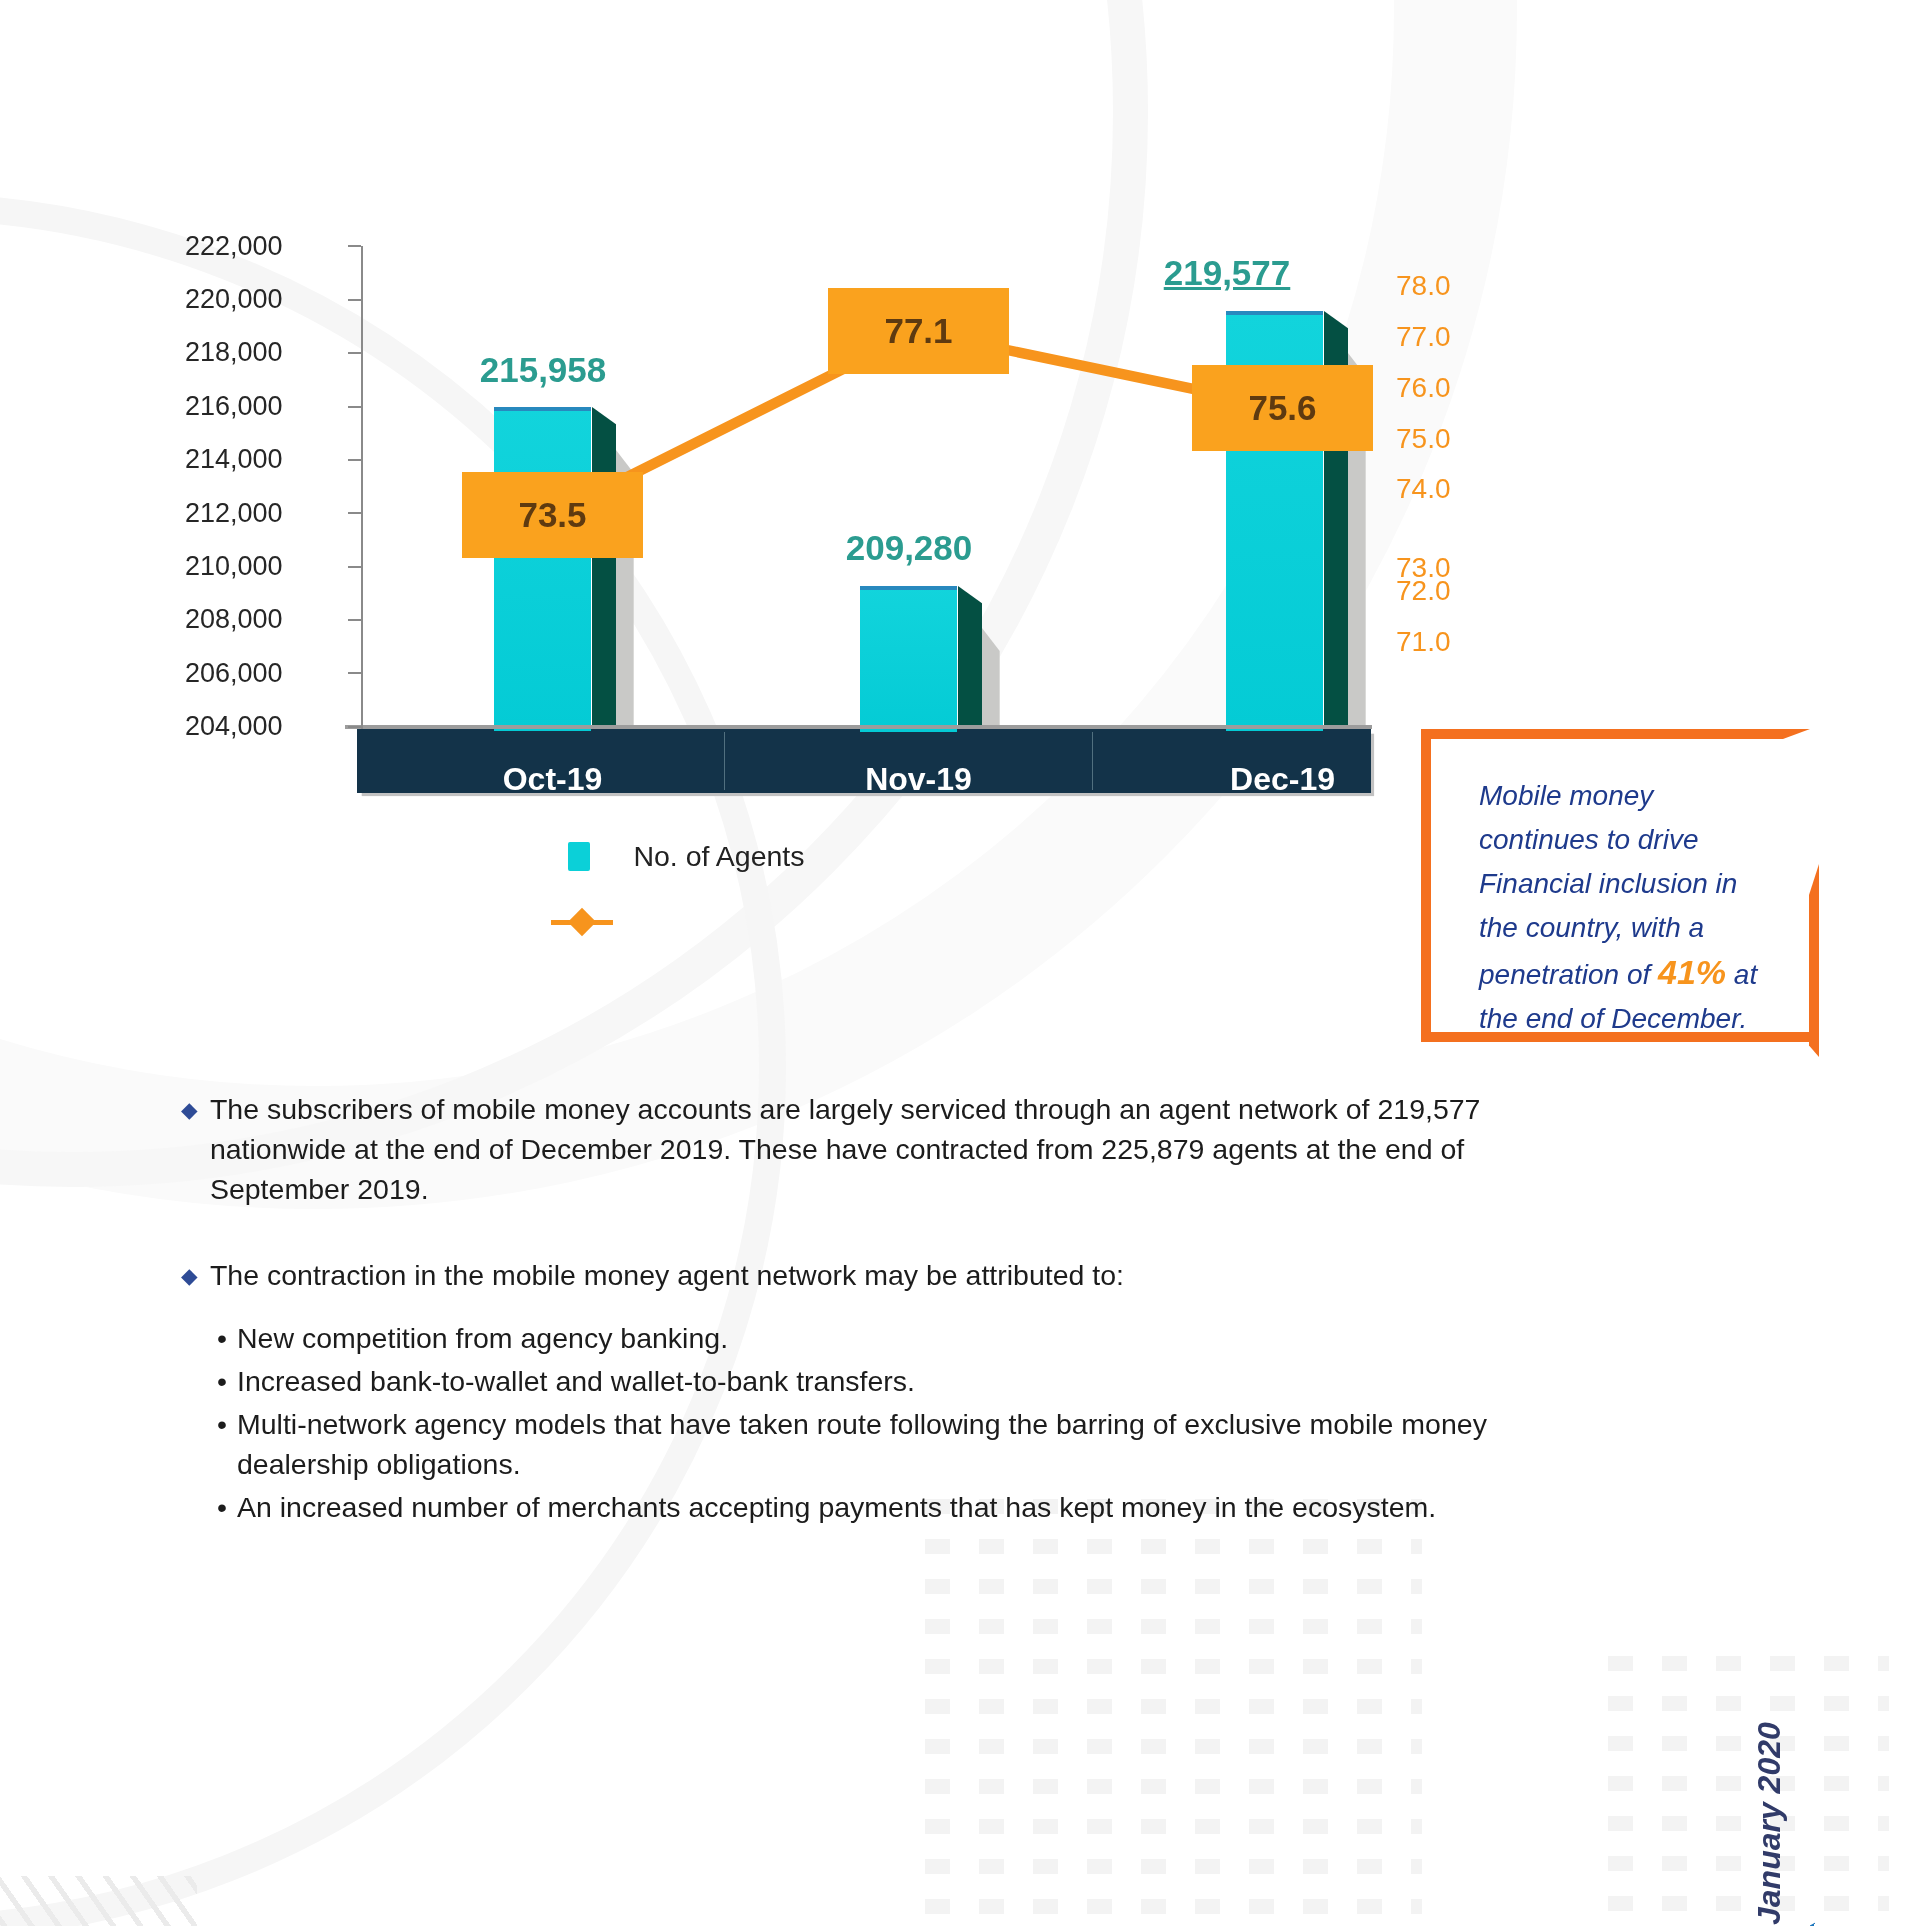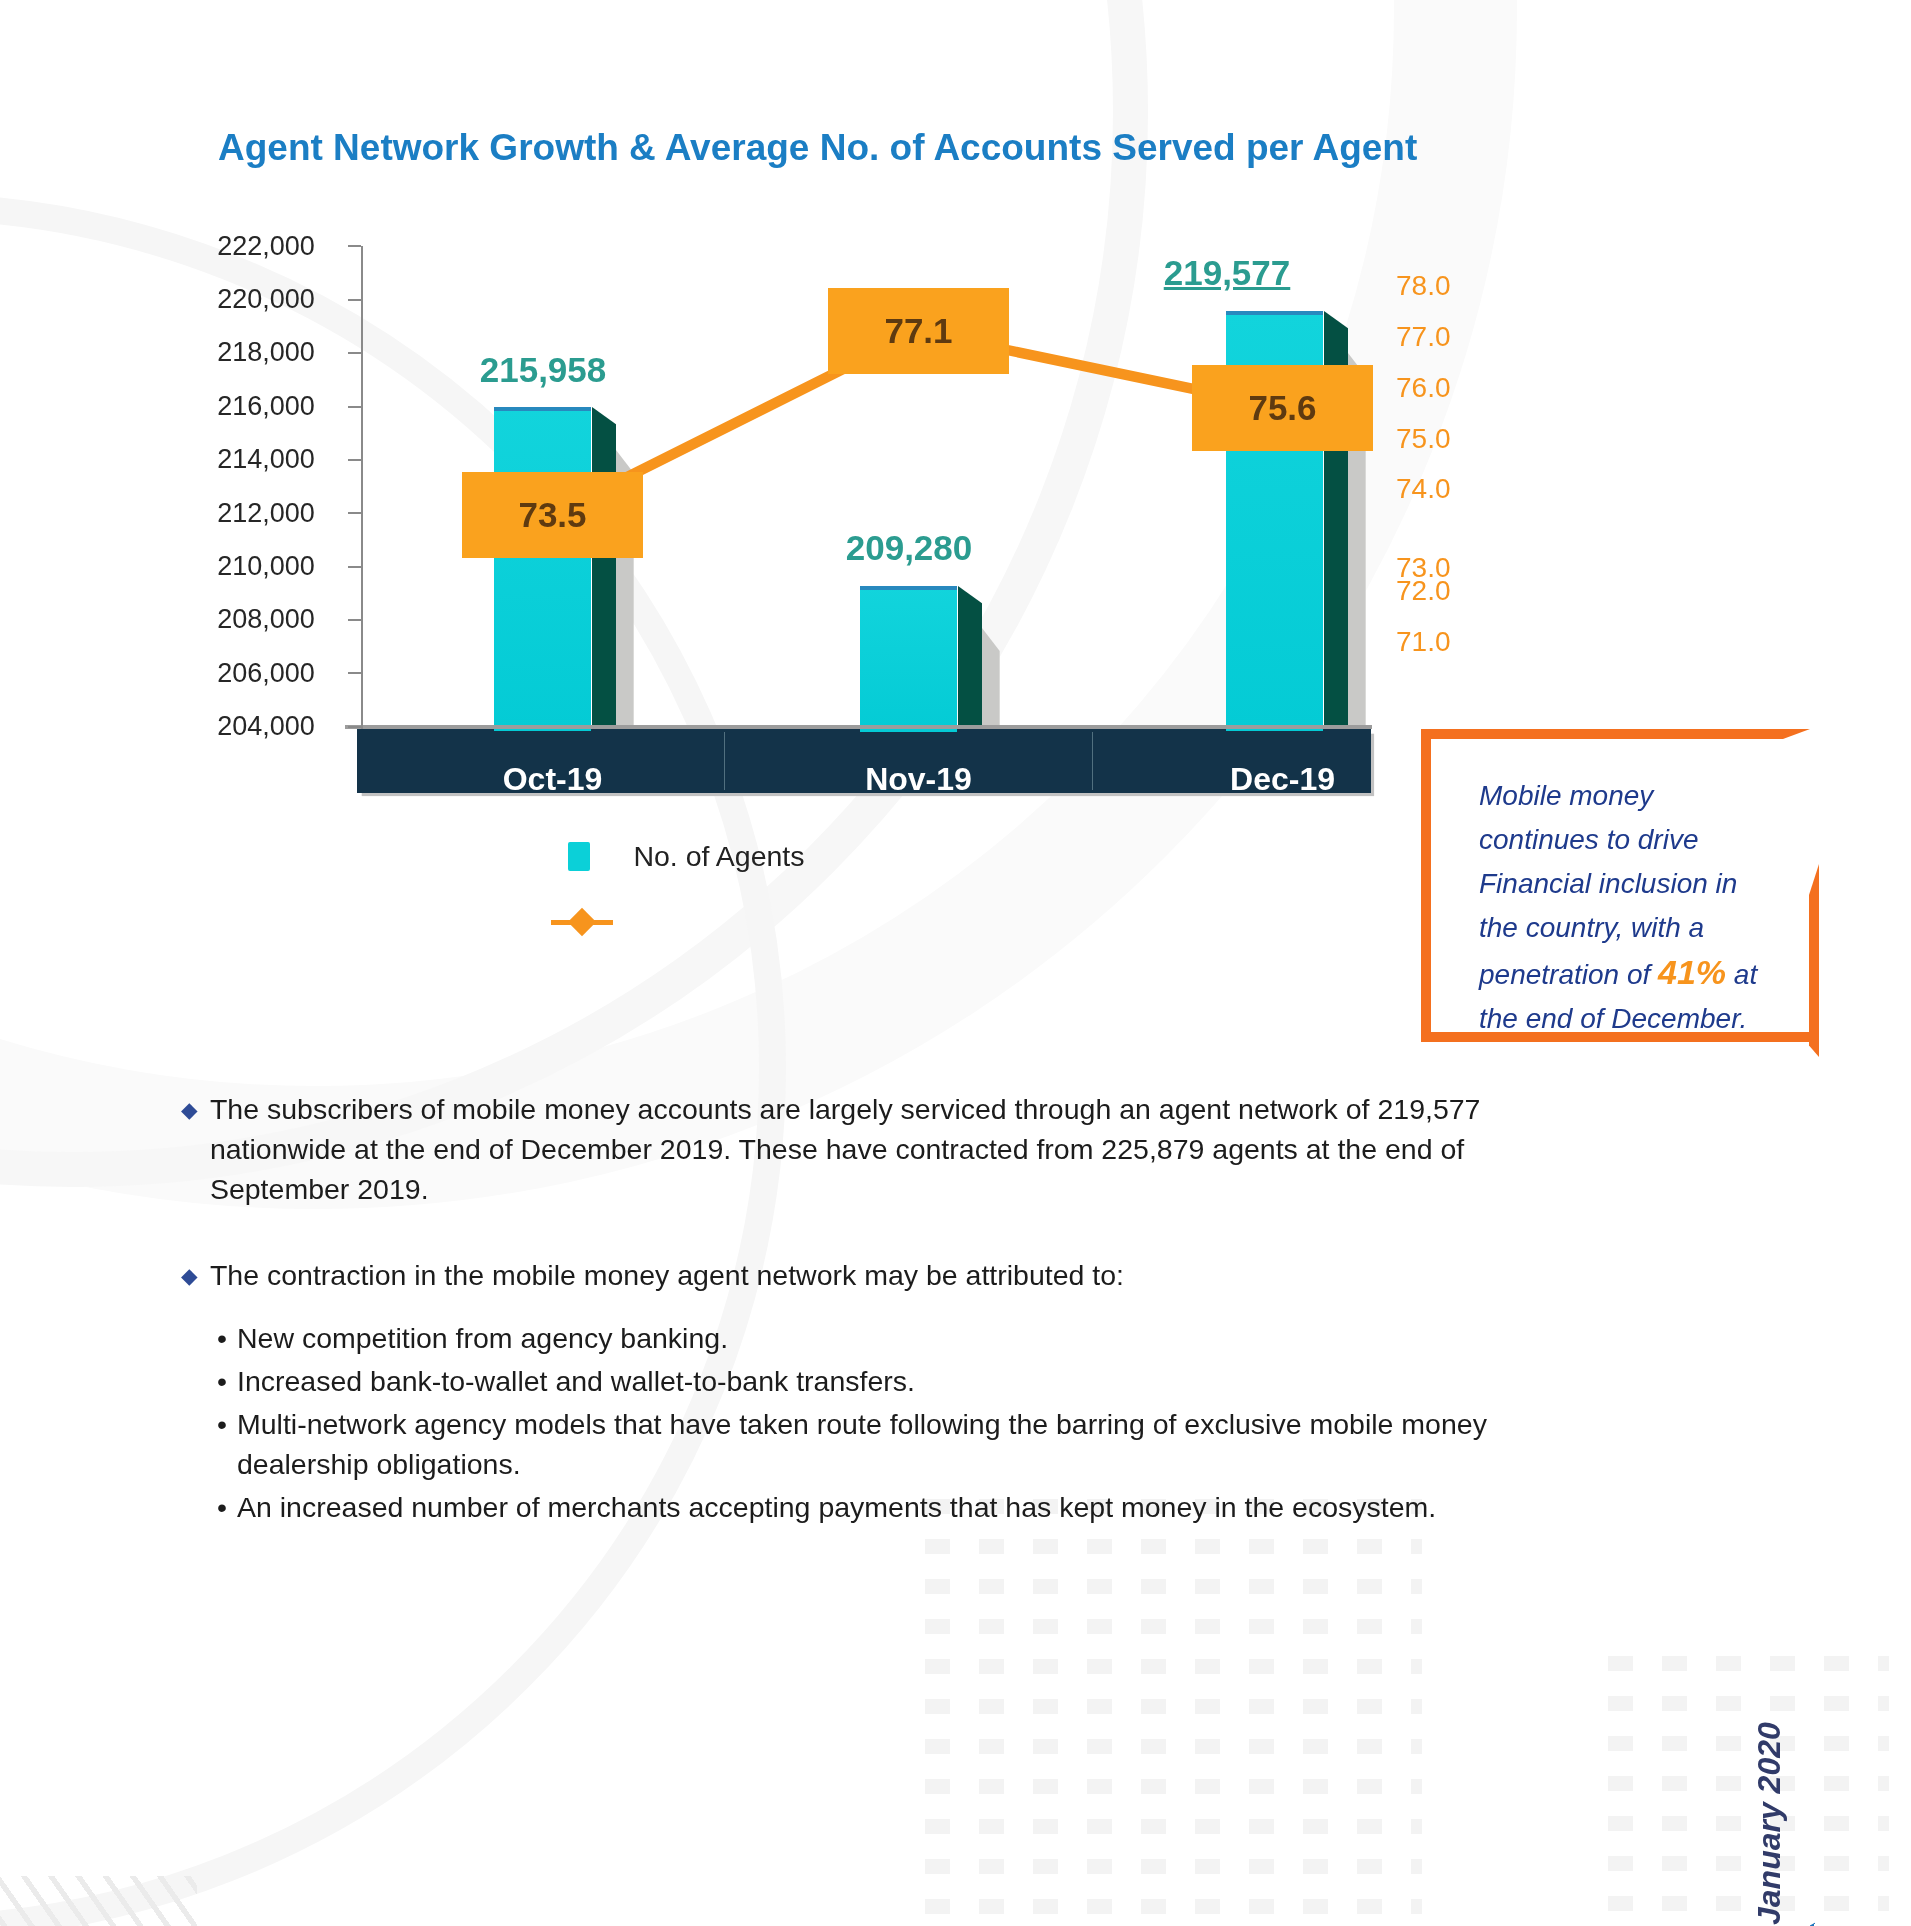--- a/index.html
+++ b/index.html
@@ -16,21 +16,21 @@
             mask-image:repeating-linear-gradient(to bottom,#000 0 15.4px,transparent 15.4px 40px);}
   .pixels.a{left:925px;top:1499px;width:497px;height:745px;}
   .pixels.b{left:1608px;top:1656px;width:281px;height:587px;}
 
   
   .title{position:absolute;left:218px;top:127px;width:1425px;margin:0;z-index:2;
     font-size:37px;font-weight:bold;color:#1B7EC4;}
 
   
   #chart{position:absolute;inset:0;z-index:1;}
-  #chart .ylab{position:absolute;text-align:center;font-size:27px;line-height:31px;color:#262626;z-index:7;}
+  #chart .ylab{position:absolute;text-align:left;font-size:27px;line-height:31px;color:#262626;z-index:7;}
   #chart .ytick{position:absolute;height:1.9px;background:#8A8A8A;z-index:7;}
   #chart .yaxis{position:absolute;background:#8A8A8A;z-index:7;}
   #chart .baseline{position:absolute;background:#9C9C9C;z-index:6;}
   #chart .band{position:absolute;box-shadow:3.9px 3.9px 0 -0.8px #C2C2C2;z-index:4;}
   #chart .sep{position:absolute;width:1.2px;background:#51707F;z-index:5;}
   #chart .cat{position:absolute;text-align:center;font-size:32px;font-weight:bold;color:#FFFFFF;z-index:6;margin-top:18px;}
   #chart .bar-shadow{position:absolute;background:#C9C9C7;z-index:2;}
   #chart .bar-side{position:absolute;background:#045043;z-index:3;}
   #chart .bar-face{position:absolute;background:linear-gradient(180deg,#12D4DC,#04CBD5);z-index:4;}
   #chart .bar-face::after{content:'';position:absolute;top:0;left:0;right:0;height:3.9px;background:#2E75B6;opacity:.8;}
@@ -84,21 +84,20 @@
 <div class="page">
 
   <div class="ring" style="left:-886px;top:-1194px;width:2157px;height:2157px;border:123px solid #FAFAFA;"></div>
   <div class="ring" style="left:-1002px;top:-963px;width:2080px;height:2080px;border:35px solid #F7F7F7;"></div>
   <div class="ring" style="left:-963px;top:193px;width:1695px;height:1695px;border:27px solid #F6F6F6;"></div>
 
   <div class="stripes"></div>
   <div class="pixels a"></div>
   <div class="pixels b"></div>
 
-  <h1 class="title">Agent Network Growth &amp; Average No. of Accounts Served per Agent</h1>
 
   <div id="chart">
       <div class="ylab" style="left: 185px; top: 231px; width: 162px;">222,000</div>
       <div class="ytick" style="left: 348px; top: 245px; width: 13px;"></div>
       <div class="ylab" style="left: 185px; top: 284px; width: 162px;">220,000</div>
       <div class="ytick" style="left: 348px; top: 299px; width: 13px;"></div>
       <div class="ylab" style="left: 185px; top: 337px; width: 162px;">218,000</div>
       <div class="ytick" style="left: 348px; top: 352px; width: 13px;"></div>
       <div class="ylab" style="left: 185px; top: 391px; width: 162px;">216,000</div>
       <div class="ytick" style="left: 348px; top: 406px; width: 13px;"></div>

